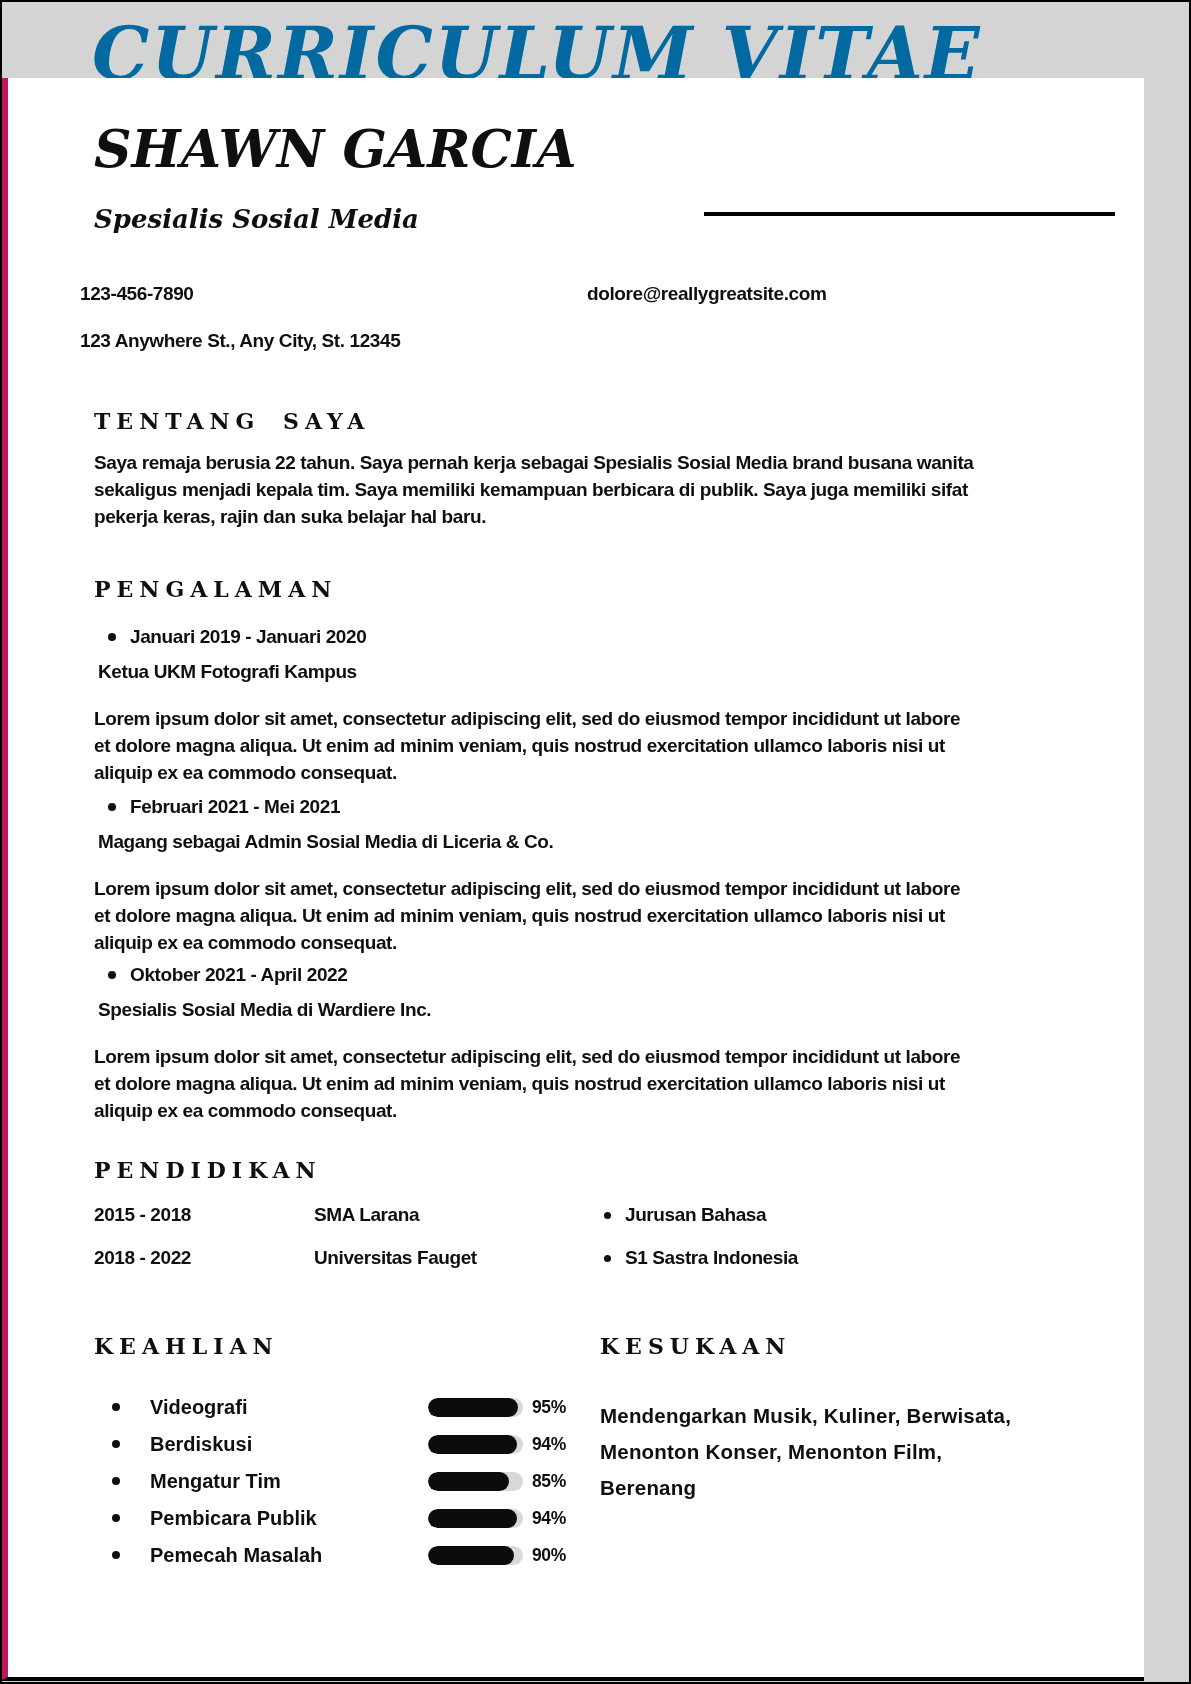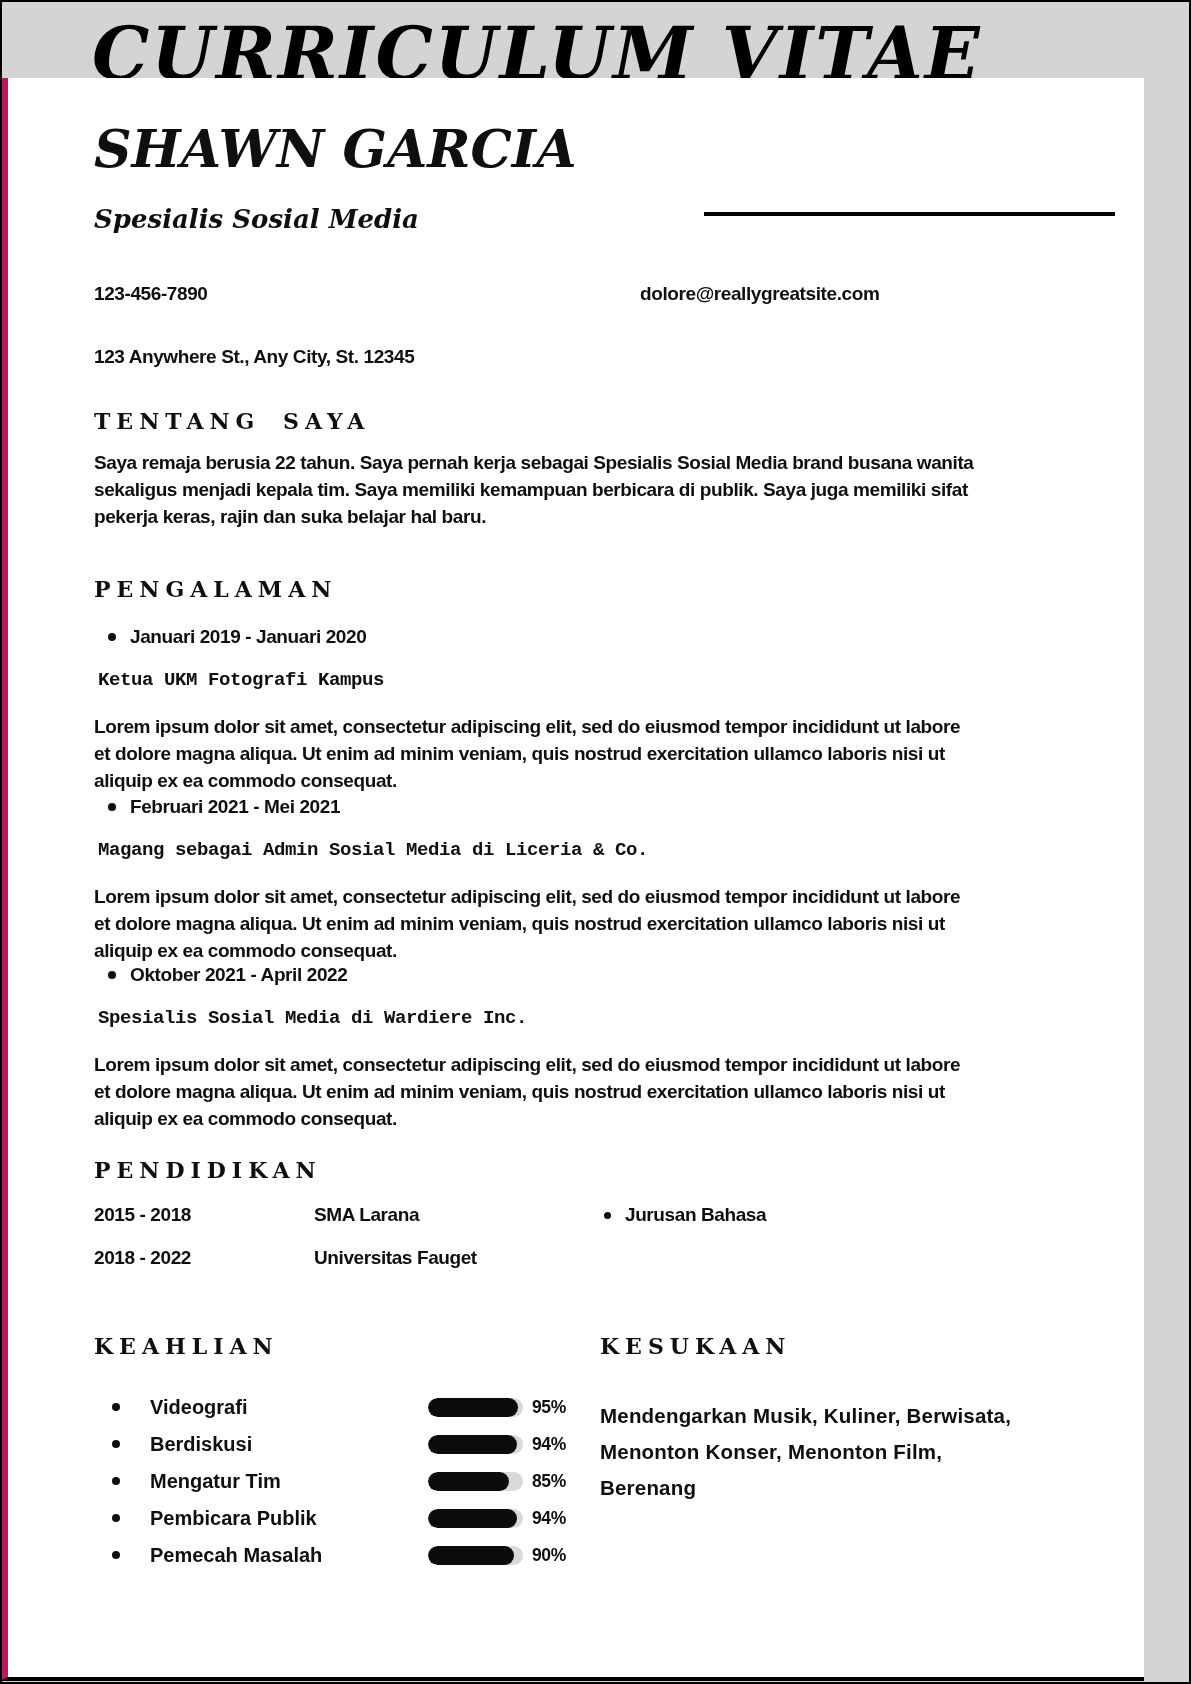--- a/index.html
+++ b/index.html
@@ -15,21 +15,21 @@
     position:absolute; inset:0;
     border:2px solid #000;
     pointer-events:none; z-index:40;
   }
   .watermark {
     position:absolute; top:18px; left:92px;
     font-family:"DejaVu Serif", serif;
     font-style:italic; font-weight:700;
     font-size:72px; line-height:1;
     letter-spacing:2px; white-space:nowrap;
-    color:#000000; z-index:1;
+    color:#0369a1; z-index:1;
   }
   .card {
     position:absolute; left:0; top:78px;
     width:1144px; height:1603px;
     background:#ffffff;
     border-left:8px solid #be185d;
     border-bottom:4px solid #000;
     z-index:2;
   }
   .card > * { position:absolute; }
@@ -50,26 +50,25 @@
   .divider {
     left:696px; top:134px;
     width:411px; height:4px; background:#000;
   }
 
   .cond {
     font-weight:700; font-size:19px;
     letter-spacing:-0.4px; line-height:24px;
   }
   .contact {
-    left:86px; top:204px;
+    left:72px; top:204px;
     display:grid;
     grid-template-columns:507px auto;
     grid-row-gap:23px;
     width:900px;
-    gap:39px;
   }
 
   .sec-head {
     font-family:"DejaVu Serif", serif;
     font-weight:700; font-size:22px; line-height:24px;
     letter-spacing:6px; word-spacing:9px; white-space:nowrap;
   }
   .h-about   { left:86px; top:331px; }
   .p-about   { left:86px; top:371px; width:880px; line-height:27px; }
 
@@ -78,21 +77,21 @@
   .xp-1      { top:547px; }
   .xp-2      { top:717px; }
   .xp-3      { top:885px; }
   .xp-date   { display:flex; align-items:center; padding-left:14px; }
   .dot {
     width:8px; height:8px; border-radius:50%;
     background:#0f0f0f; display:inline-block;
     margin-right:14px; flex:none;
   }
   .dot.sm { width:7px; height:7px; }
-  .xp-role { margin-top:19px; padding-left:4px;font-family:Liberation Mono, monospace; }
+  .xp-role { margin-top:11px; padding-left:4px; }
   .xp-desc { margin-top:21px; width:880px; line-height:27px; }
 
   .h-edu    { left:86px; top:1080px; }
   .edu-grid {
     left:86px; top:1125px;
     display:grid;
     grid-template-columns:220px 290px auto;
     grid-row-gap:19px;
     width:900px;
   }
@@ -185,20 +184,24 @@
 
   <div class="edu-grid cond">
     <div>2015 - 2018</div>
     <div>SMA Larana</div>
     <div class="edu-detail">
       <span class="dot sm"></span>
       <span>Jurusan Bahasa</span>
     </div>
     <div>2018 - 2022</div>
     <div>Universitas Fauget</div>
+    <div class="edu-detail">
+      <span class="dot sm"></span>
+      <span>S1 Sastra Indonesia</span>
+    </div>
   </div>
 
   <h2 class="sec-head h-skills">KEAHLIAN</h2>
   <h2 class="sec-head h-hobby">KESUKAAN</h2>
 
   <div class="skills-list">
 
     <div class="skill-row">
       <span class="dot"></span>
       <span class="skill-label">Videografi</span>

